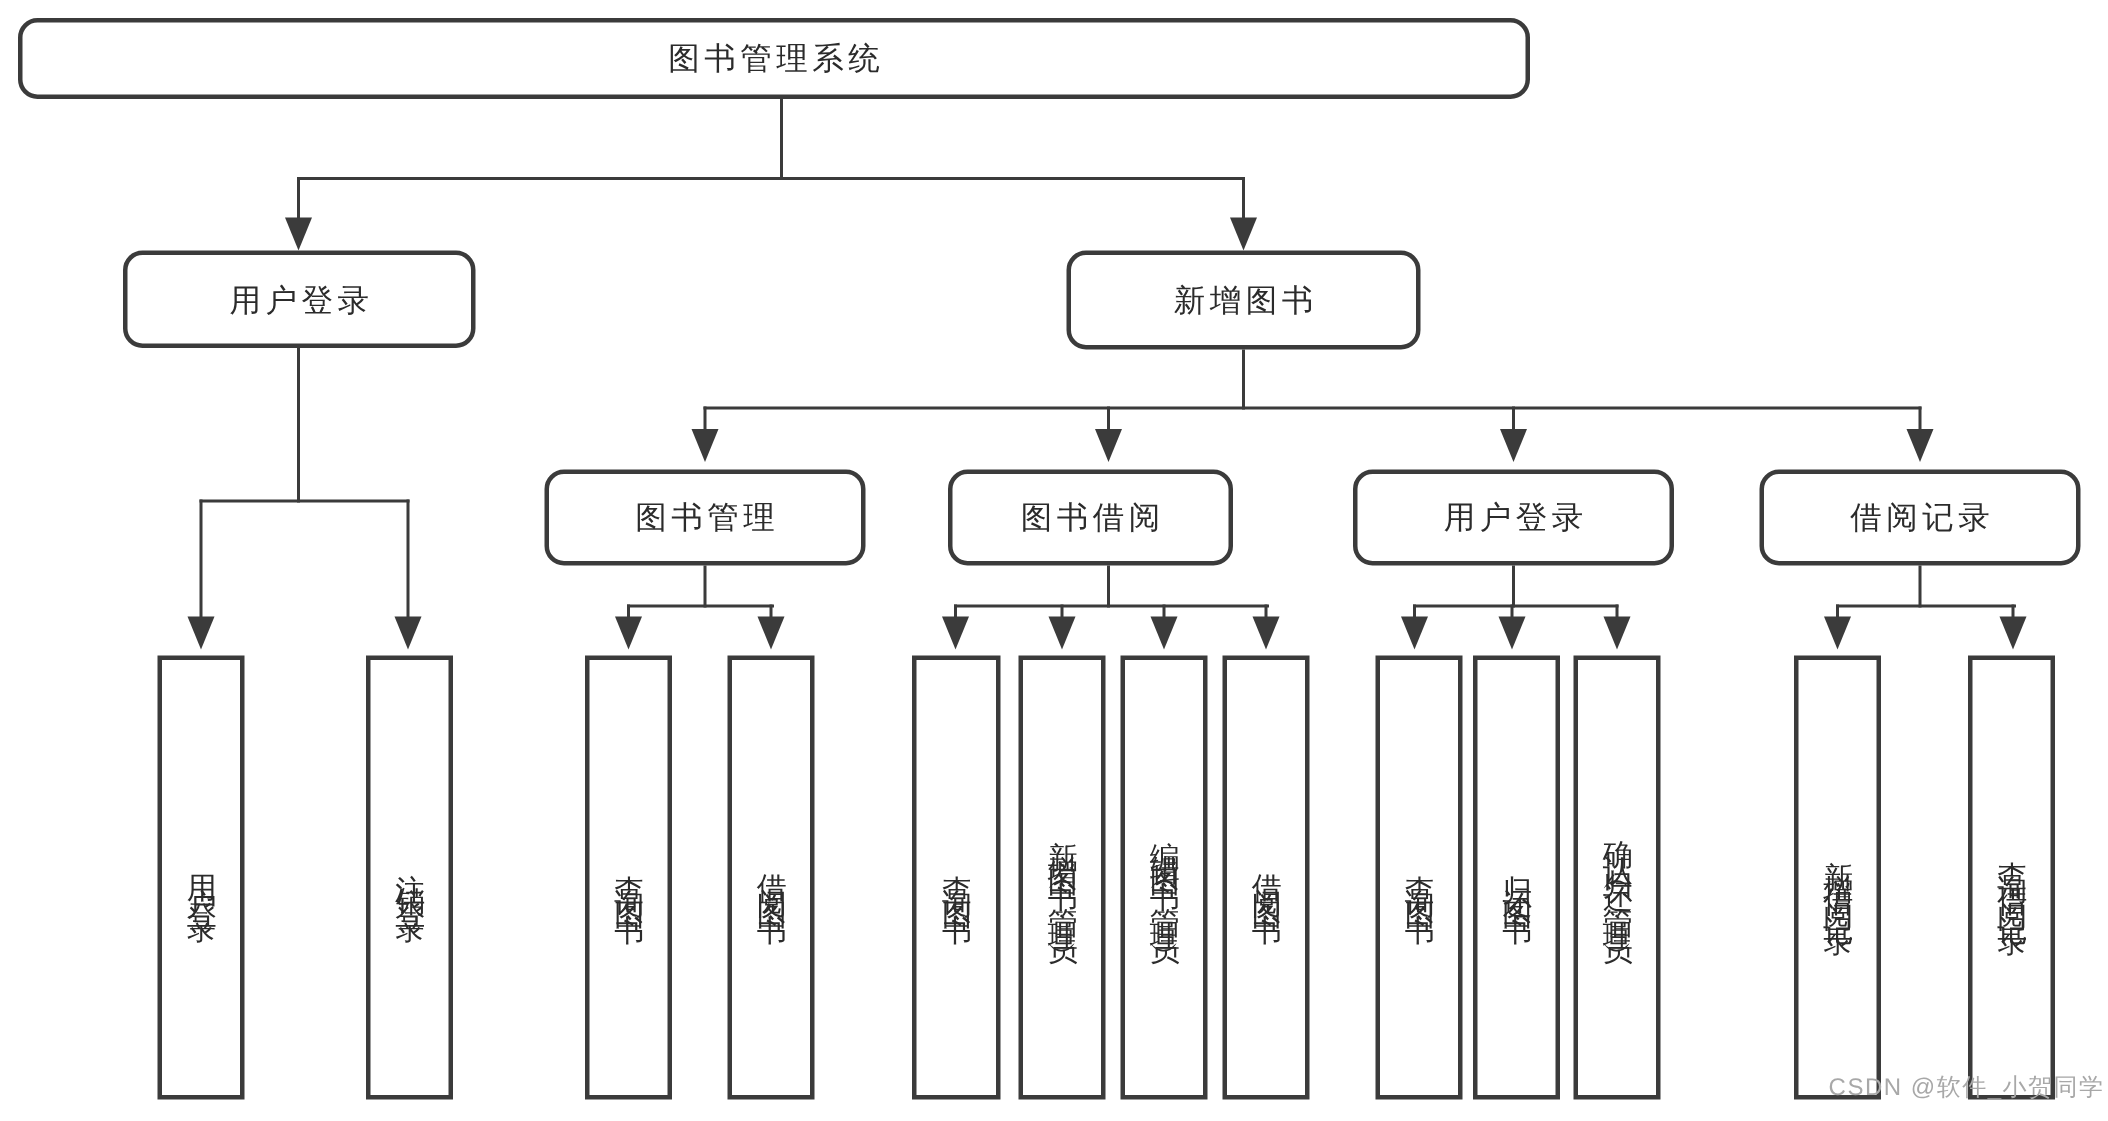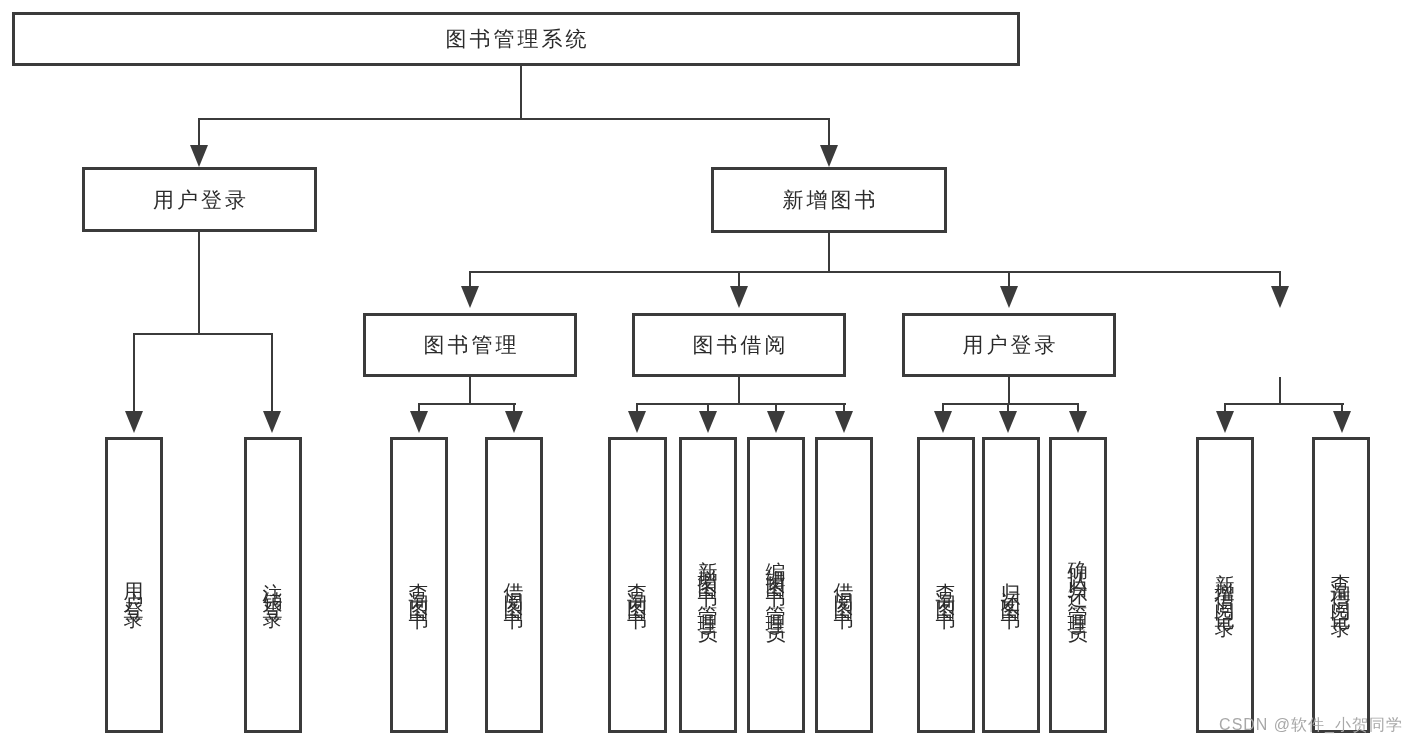--- a/index.html
+++ b/index.html
@@ -11,21 +11,21 @@
     overflow:hidden;
   }
   .box{
     position:absolute;
     border:3px solid #3b3b3b;
     background:#ffffff;
     box-sizing:border-box;
     display:flex;align-items:center;justify-content:center;
     color:#2b2b2b;
   }
-  .hbox{font-size:21px;letter-spacing:3px;text-indent:3px;}
+  .hbox{font-size:21px;letter-spacing:3px;text-indent:3px;border-radius:13px;}
   .vbox{font-size:20px;}
   .vbox .vtext{
     writing-mode:vertical-rl;
     text-orientation:mixed;
     letter-spacing:9px;
     line-height:1;
     color:#2b2b2b;
   }
   .vline{position:absolute;width:2px;background:#3b3b3b;}
   .hline{position:absolute;height:2px;background:#3b3b3b;}
@@ -82,25 +82,28 @@
   <div class="vline" style="left:738px;top:271px;height:16px;"></div>
   <div class="arrowhead" style="left:730px;top:286px;"></div>
   <div class="vline" style="left:1008px;top:271px;height:16px;"></div>
   <div class="arrowhead" style="left:1000px;top:286px;"></div>
   <div class="vline" style="left:1279px;top:271px;height:16px;"></div>
   <div class="arrowhead" style="left:1271px;top:286px;"></div>
 
   <div class="box hbox" style="left:363px;top:313px;width:214px;height:64px;">
     <span>图书管理</span>
   </div>
-  <div class="box hbox" style="left:632px;top:313px;width:214px;height:64px;">
+  <div class="box hbox" style="left:632px;top:313px;width:190px;height:64px;">
     <span>图书借阅</span>
   </div>
   <div class="box hbox" style="left:902px;top:313px;width:214px;height:64px;">
     <span>用户登录</span>
+  </div>
+  <div class="box hbox" style="left:1173px;top:313px;width:214px;height:64px;">
+    <span>借阅记录</span>
   </div>
 
   <div class="vline" style="left:469px;top:377px;height:28px;"></div>
   <div class="hline" style="left:418px;top:403px;width:98px;"></div>
   <div class="vline" style="left:418px;top:403px;height:10px;"></div>
   <div class="arrowhead" style="left:410px;top:411px;"></div>
   <div class="vline" style="left:513px;top:403px;height:10px;"></div>
   <div class="arrowhead" style="left:505px;top:411px;"></div>
 
   <div class="vline" style="left:738px;top:377px;height:28px;"></div>

